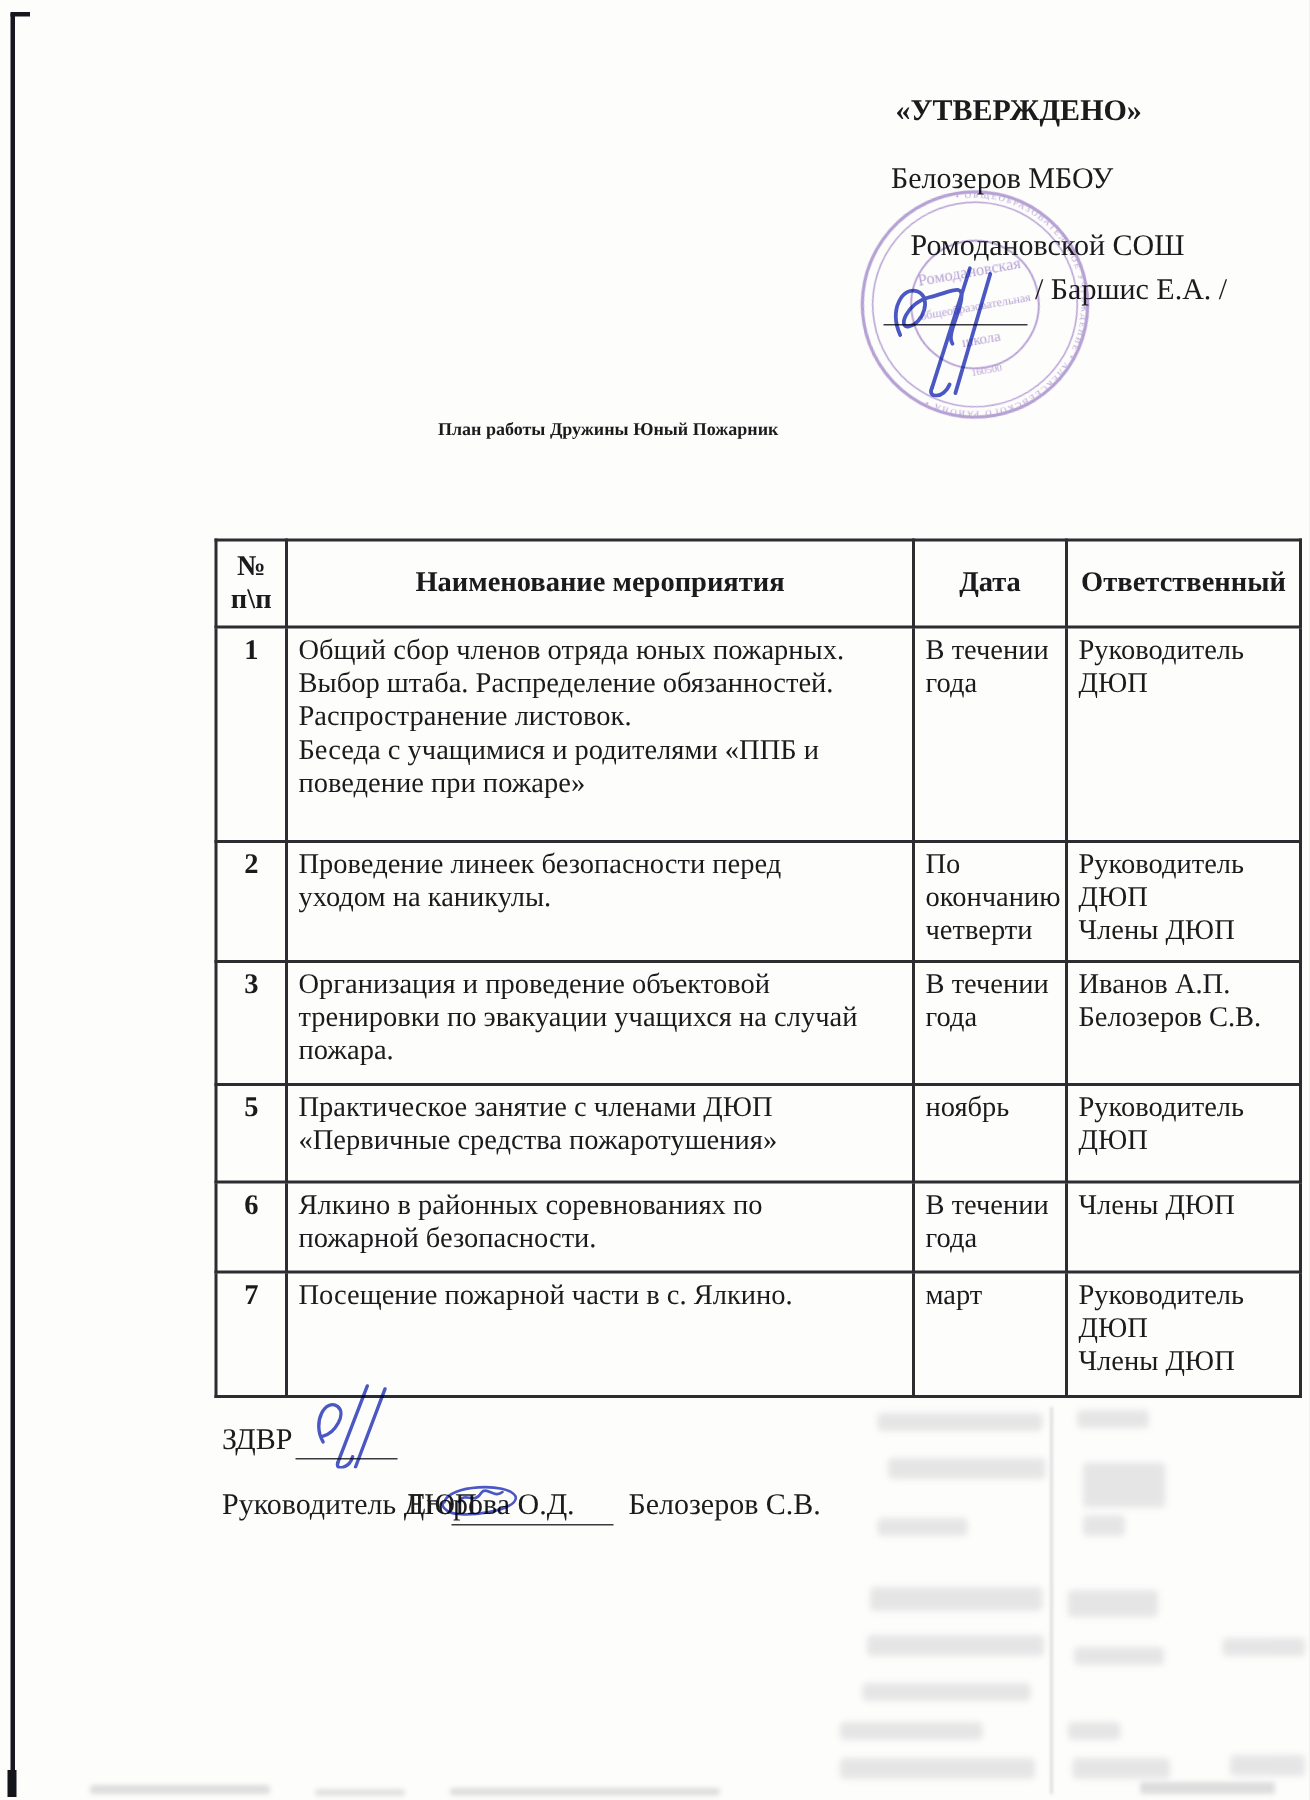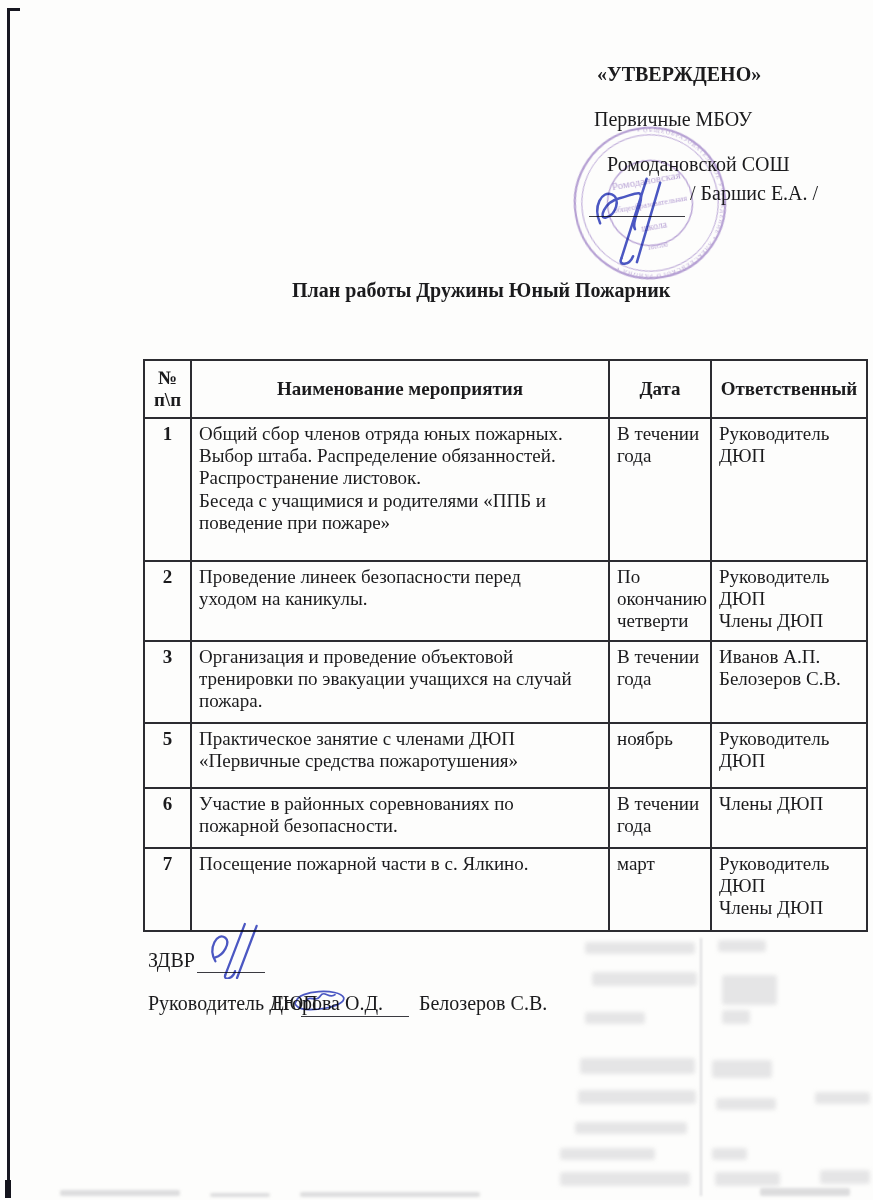--- a/index.html
+++ b/index.html
@@ -24,21 +24,21 @@
   .approve-underline { position:absolute; left:589px; top:196px; width:96px; height:20px; border-bottom:1.6px solid #3a3a40; }
   .approve-name { position:absolute; left:690px; top:182px; font-size:20px; }
 
   
   .stamp { position:absolute; left:566px; top:119px; width:168px; height:168px;
            transform:rotate(-10deg); opacity:.55; mix-blend-mode:multiply; filter:blur(.3px); }
 
   
   .sig { position:absolute; mix-blend-mode:multiply; opacity:.92; }
 
-  .title { position:absolute; left:292px; top:279px; font-size:20px; font-weight:bold; }
+  .title { position:absolute; left:292px; top:279px; font-size:12px; font-weight:bold; }
   .subtitle { position:absolute; left:252px; top:322px; font-size:20px; font-weight:bold; }
 
   
   .plan-table { position:absolute; left:143px; top:359px; width:723px;
                 border-collapse:collapse; table-layout:fixed; font-size:19px; line-height:1.17; }
   .plan-table th, .plan-table td { border:2px solid #2c2c31; padding:4px 7px; vertical-align:top; }
   .plan-table th { font-weight:bold; text-align:center; vertical-align:middle; padding:2px 3px; }
   .num-cell { text-align:center; font-weight:bold; }
   .pre { white-space:pre-line; }
 
@@ -53,21 +53,21 @@
 </head>
 <body>
 
 <div class="page">
 
   <div class="scan-line-left"></div>
   <div class="scan-tick-top"></div>
   <div class="scan-tick-bottom"></div>
 
   <div class="approve-1">«УТВЕРЖДЕНО»</div>
-  <div class="approve-2">Первичные МБОУ</div>
+  <div class="approve-2">Белозеров МБОУ</div>
   <div class="approve-3">Ромодановской СОШ</div>
   <div class="approve-underline"></div>
   <div class="approve-name">/ Баршис Е.А. /</div>
 
   <svg class="stamp" viewBox="0 0 170 170">
     <g fill="none" stroke="#7d55b5">
       <circle cx="85" cy="85" r="76" stroke-width="2.2"></circle>
       <circle cx="85" cy="85" r="69" stroke-width="1"></circle>
       <circle cx="85" cy="85" r="43" stroke-width="1.3"></circle>
     </g>
@@ -147,21 +147,21 @@
     <tr style="height:65px">
       <td class="num-cell">5</td>
       <td class="pre">Практическое занятие с членами ДЮП
 «Первичные средства пожаротушения»</td>
       <td class="pre">ноябрь</td>
       <td class="pre">Руководитель
 ДЮП</td>
     </tr>
     <tr style="height:60px">
       <td class="num-cell">6</td>
-      <td class="pre">Участие в районных соревнованиях по
+      <td class="pre">Ялкино в районных соревнованиях по
 пожарной безопасности.</td>
       <td class="pre">В течении
 года</td>
       <td class="pre">Члены ДЮП</td>
     </tr>
     <tr style="height:83px">
       <td class="num-cell">7</td>
       <td class="pre">Посещение пожарной части в с. Ялкино.</td>
       <td class="pre">март</td>
       <td class="pre">Руководитель

